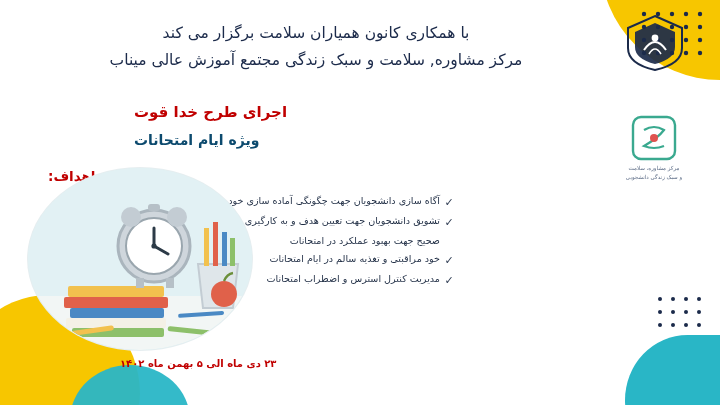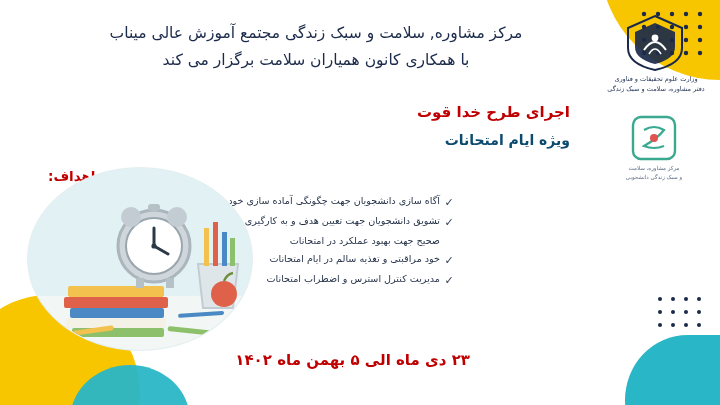--- a/index.html
+++ b/index.html
@@ -132,21 +132,21 @@
     line-height: 1.6;
     direction: rtl;
   }
 
   
   .program-title {
     position: absolute;
     top: 98px;
     right: 150px;
     left: 134px;
-    text-align: right;
+    text-align: left;
     direction: rtl;
   }
   .program-title .l1 {
     font-size: 15px;
     font-weight: bold;
     color: #c00000;
     line-height: 1.9;
   }
   .program-title .l2 {
     font-size: 14px;
@@ -208,22 +208,22 @@
     box-shadow: 0 0 0 1px #e6eef0;
   }
   .photo svg { display: block; }
 
   
   .date-line {
     position: absolute;
     bottom: 36px;
     right: 250px;
     left: 120px;
-    text-align: right;
-    font-size: 15px;
+    text-align: left;
+    font-size: 10px;
     font-weight: bold;
     color: #c00000;
     direction: rtl;
   }
 </style>
 </head>
 <body>
 
 <div class="poster">
 
@@ -272,36 +272,32 @@
         <circle cx="6" cy="32" r="2"></circle>
           <circle cx="19" cy="32" r="2"></circle>
           <circle cx="32" cy="32" r="2"></circle>
           <circle cx="45" cy="32" r="2"></circle>
       </g>
     </svg>
   </div>
 
   <div class="header">
     <div class="title-block">
+      <div class="title-line">با همکاری کانون همیاران سلامت برگزار می کند</div>
       <div class="title-line">مرکز مشاوره, سلامت و سبک زندگی مجتمع آموزش عالی میناب</div>
-      <div class="title-line">با همکاری کانون همیاران سلامت برگزار می کند</div>
     </div>
 
     <div class="logo-univ">
       <svg width="62" height="58" viewBox="0 0 62 58">
         <path d="M31 2 L58 14 L58 34 Q58 50 31 56 Q4 50 4 34 L4 14 Z" fill="none" stroke="#1b2a4a" stroke-width="2"></path>
         <path d="M31 9 L51 18 L51 33 Q51 45 31 50 Q11 45 11 33 L11 18 Z" fill="#1b2a4a" opacity="0.92"></path>
         <path d="M20 36 q11 -16 22 0" fill="none" stroke="#ffffff" stroke-width="2"></path>
         <path d="M25 40 q6 -10 12 0" fill="none" stroke="#ffffff" stroke-width="1.6"></path>
         <circle cx="31" cy="24" r="3.4" fill="#ffffff"></circle>
       </svg>
-    </div>
-    <div class="logo-caption">
-      <span style="white-space:pre-line;">وزارت علوم تحقیقات و فناوری
-دفتر مشاوره، سلامت و سبک زندگی</span>
     </div>
 
     <div class="logo-second">
       <svg width="48" height="48" viewBox="0 0 48 48">
         <rect x="3" y="3" width="42" height="42" rx="8" fill="none" stroke="#3aa98f" stroke-width="2.4"></rect>
         <path d="M14 16 q10 -6 20 0 q-6 8 -20 16 q10 4 20 0" fill="none" stroke="#3aa98f" stroke-width="2.2"></path>
         <circle cx="24" cy="24" r="4" fill="#e0534f"></circle>
       </svg>
     </div>
     <div class="logo-second-caption">

